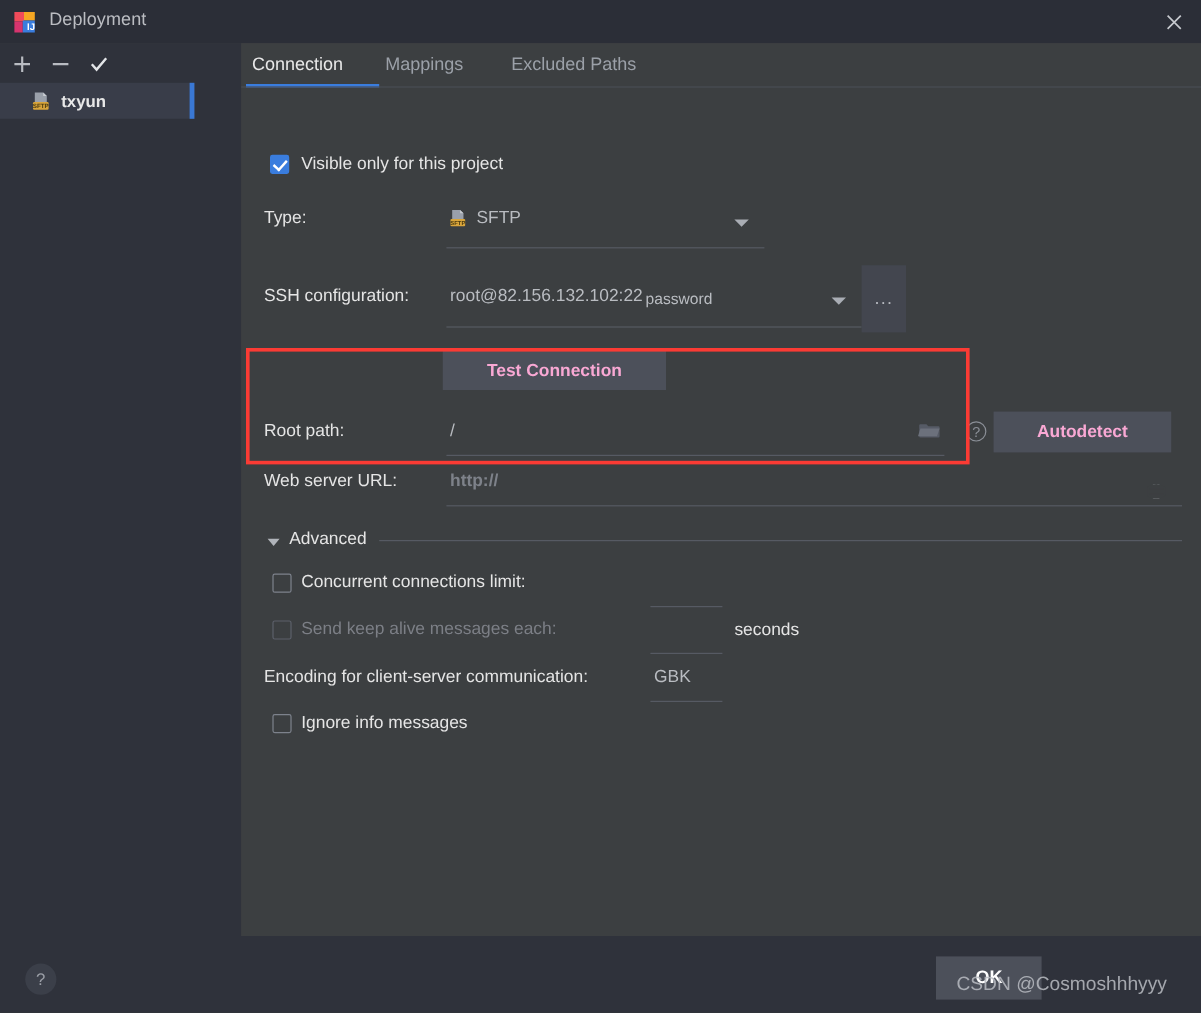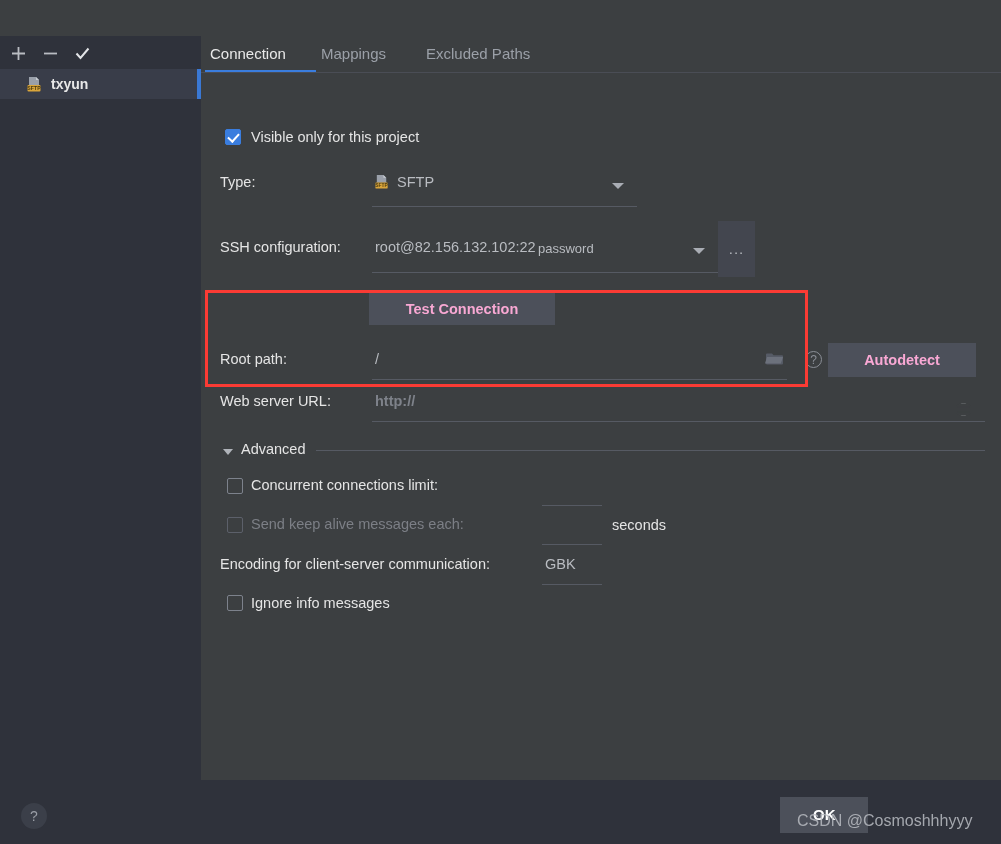--- a/index.html
+++ b/index.html
@@ -48,21 +48,21 @@
   .tb-btn {
     position: absolute; top: 5px; width: 24px; height: 24px;
     display: flex; align-items: center; justify-content: center;
     cursor: pointer;
   }
   .tb-plus  { left: 6px; }
   .tb-minus { left: 38px; }
   .tb-check { left: 70px; }
 
   .lp-item {
-    position: absolute; left: 0; top: 33px; width: 201px; height: 30px;
+    position: absolute; left: 0; top: 33px; width: 162px; height: 30px;
     background: #393d49;
     display: flex; align-items: center; cursor: pointer;
   }
   .lp-item .sel-mark {
     position: absolute; right: 0; top: 0; width: 4px; height: 30px;
     background: #3a78d4;
   }
   .lp-item-icon { margin-left: 26px; width: 17px; height: 17px; }
   .lp-item-label {
     margin-left: 8px; font-size: 14px; font-weight: bold; color: #e8e8e8;
@@ -183,20 +183,38 @@
     position: absolute; left: 813px; top: 806px;
     font-size: 15px; font-weight: bold; color: #ffffff;
     pointer-events: none;
   }
 </style>
 </head>
 <body>
 
 <div id="app">
 
+  <div class="titlebar">
+    <span class="title-icon">
+      <svg width="19" height="19" viewBox="0 0 19 19">
+        <rect x="0" y="0" width="19" height="19" rx="2" fill="#2b2e37"></rect>
+        <path d="M1 1 h8 v8 h-8 z" fill="#f04b5a"></path>
+        <path d="M9 1 h9 v7 h-9 z" fill="#f5a623"></path>
+        <path d="M1 9 h7 v9 h-7 z" fill="#d6346e"></path>
+        <path d="M8 8 h10 v10 h-10 z" fill="#3a7dde"></path>
+        <text x="11.5" y="16" font-family="Liberation Sans, sans-serif" font-size="8" font-weight="bold" fill="#ffffff">IJ</text>
+      </svg>
+    </span>
+    <span class="title-text">Deployment</span>
+    <div class="close-btn">
+      <svg width="15" height="15" viewBox="0 0 15 15">
+        <path d="M2 2 L13 13 M13 2 L2 13" stroke="#c6c9ce" stroke-width="1.4" fill="none"></path>
+      </svg>
+    </div>
+  </div>
 
   <div class="leftpane">
     <div class="lp-toolbar">
       <div class="tb-btn tb-plus">
         <svg width="17" height="17" viewBox="0 0 17 17">
           <path d="M8.5 2 V15 M2 8.5 H15" stroke="#b9bcc2" stroke-width="1.8"></path>
         </svg>
       </div>
       <div class="tb-btn tb-minus">
         <svg width="17" height="17" viewBox="0 0 17 17">

